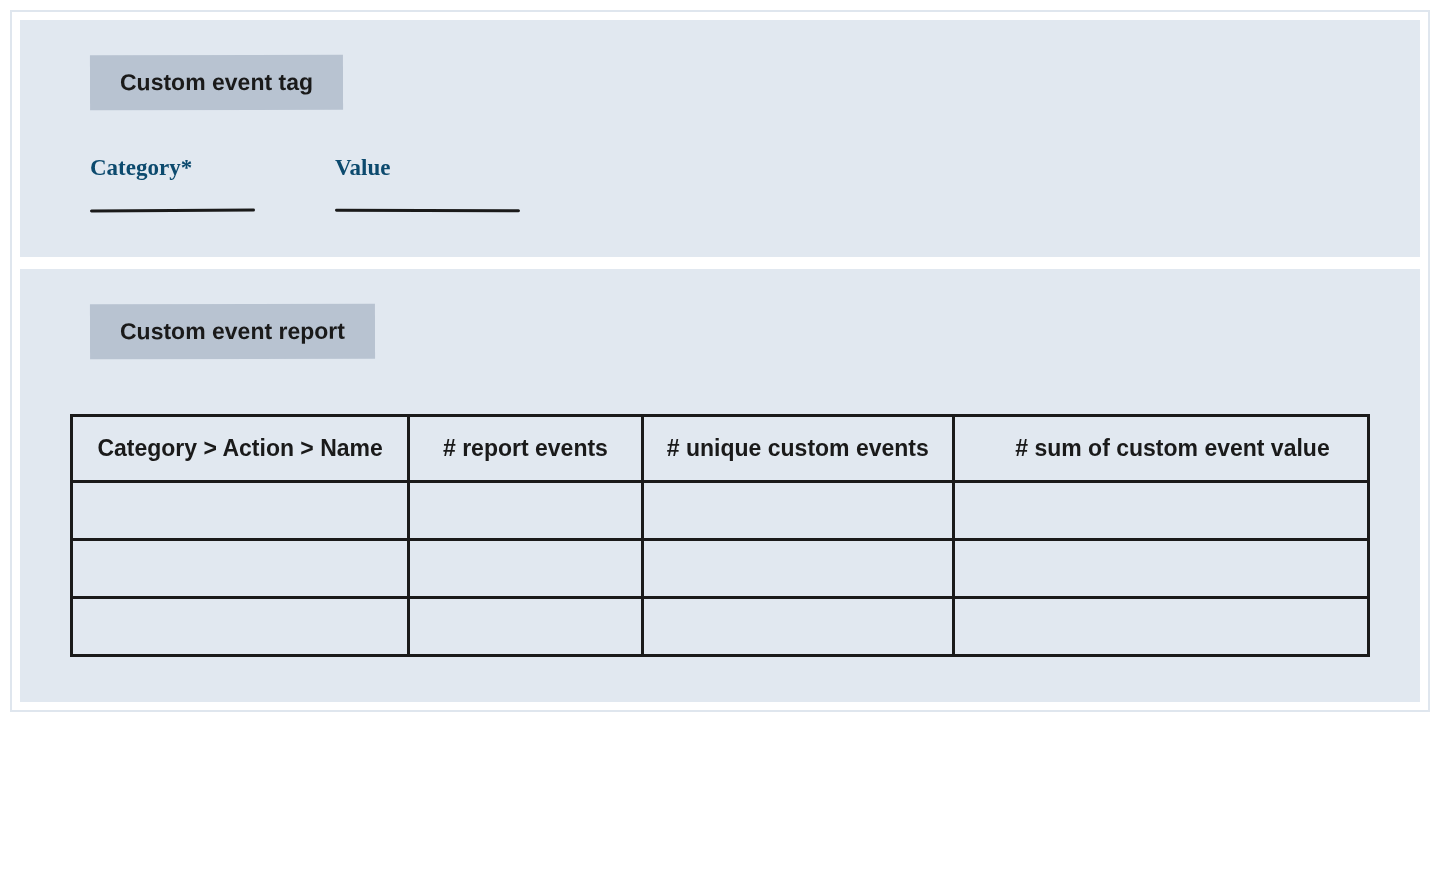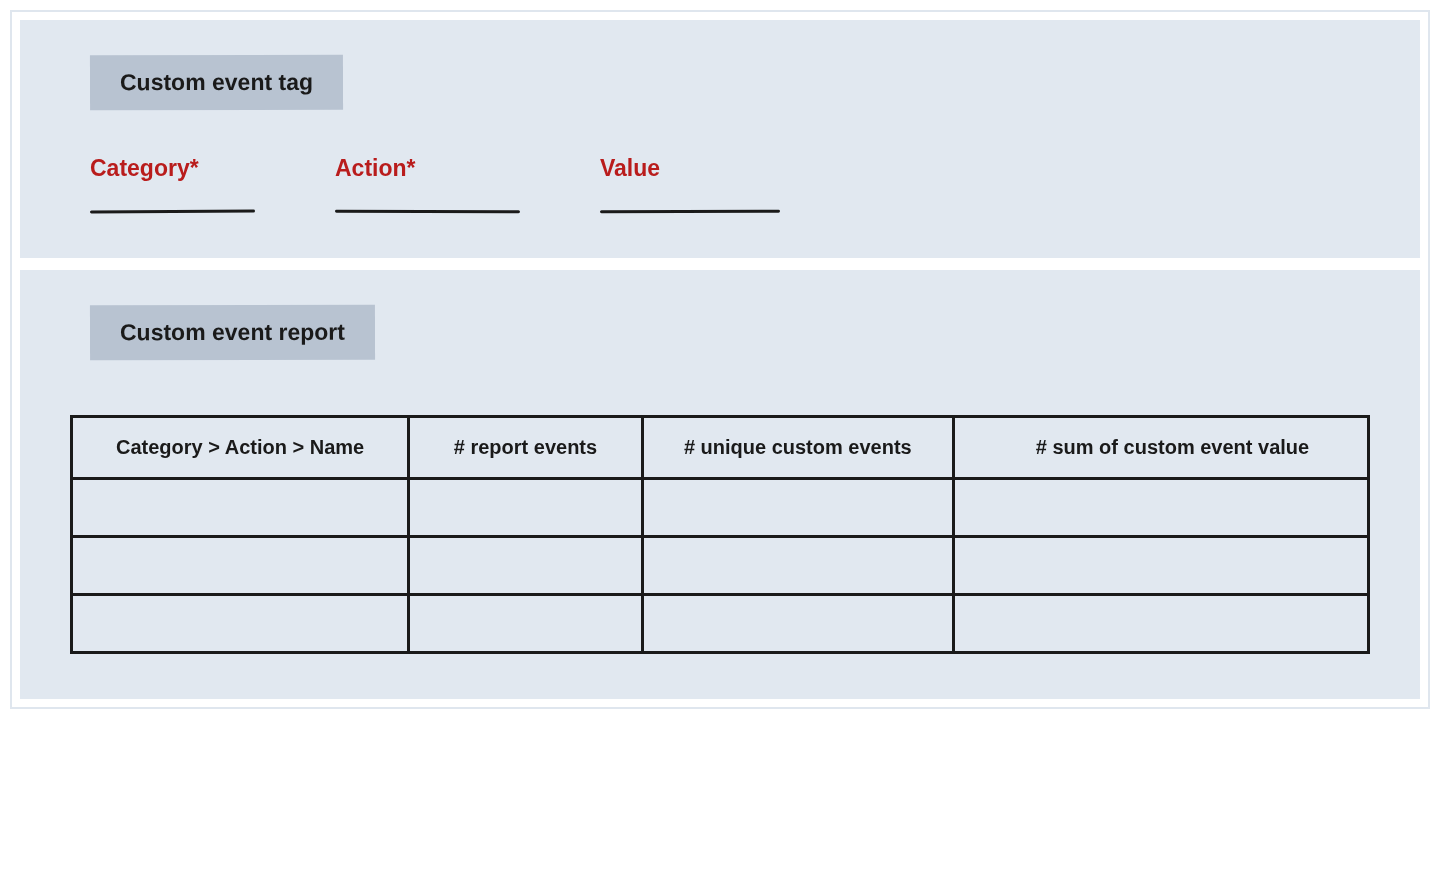--- a/index.html
+++ b/index.html
@@ -44,22 +44,23 @@
       gap: 80px;
       padding: 0 20px;
     }
     .field {
       display: flex;
       flex-direction: column;
     }
     .field-label {
       font-weight: 800;
       font-size: 23px;
-      color: #b91c1c;
+      color: #0c4a6e;
       margin-bottom: 28px;
+      font-family: Liberation Serif, serif;
     }
     .field-line {
       width: 165px;
       height: 3px;
       background: #1a1a1a;
       border-radius: 2px;
       
       transform: rotate(-0.3deg);
     }
     .field:nth-child(2) .field-line {
@@ -77,21 +78,21 @@
     .report-table {
       border-collapse: collapse;
       width: 100%;
       margin-top: 10px;
     }
     .report-table th,
     .report-table td {
       border: 3px solid #1a1a1a;
       padding: 18px 14px;
       text-align: center;
-      font-size: 20px;
+      font-size: 23px;
     }
     .report-table th {
       font-weight: 800;
       color: #1a1a1a;
     }
     .report-table td {
       height: 58px;
     }
     .report-table th:nth-child(1) { width: 26%; }
     .report-table th:nth-child(2) { width: 18%; }
@@ -101,24 +102,20 @@
 </head>
 <body>
 
 <div class="outer-frame">
 
   <div class="panel">
     <div class="section-title">Custom event tag</div>
     <div class="fields-row">
       <div class="field">
         <div class="field-label">Category*</div>
-        <div class="field-line"></div>
-      </div>
-      <div class="field">
-        <div class="field-label">Action*</div>
         <div class="field-line"></div>
       </div>
       <div class="field">
         <div class="field-label">Value</div>
         <div class="field-line"></div>
       </div>
     </div>
   </div>
 
   <div class="panel">

